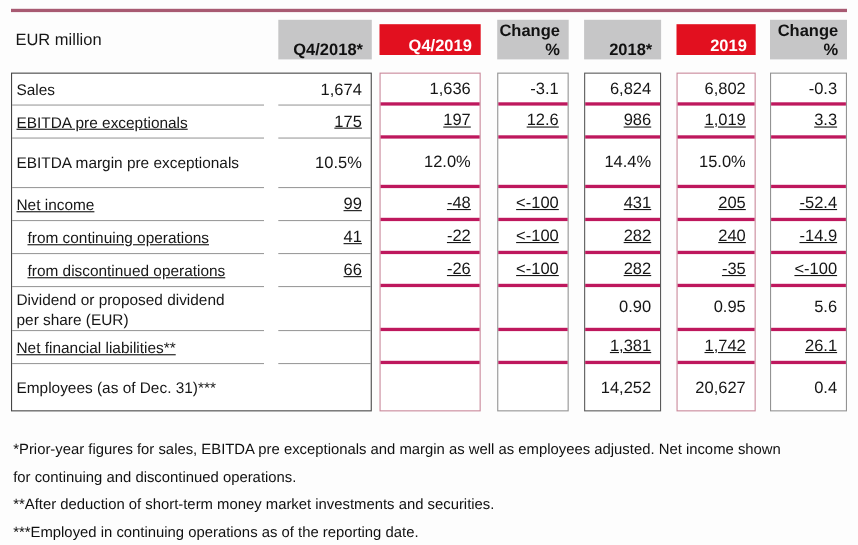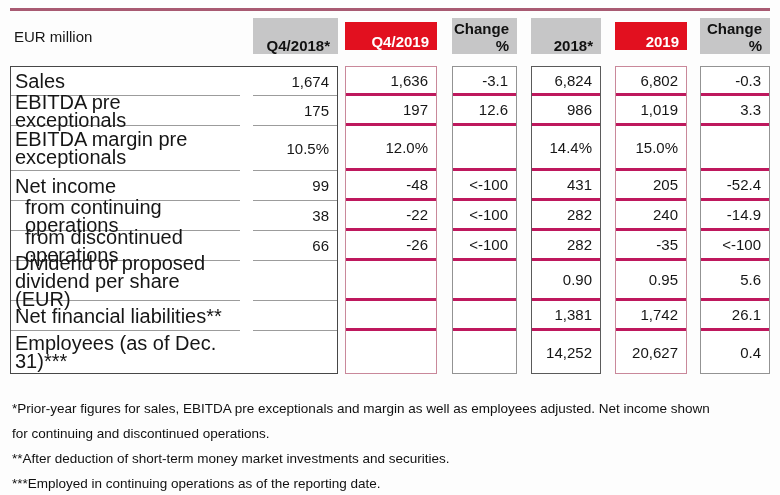--- a/index.html
+++ b/index.html
@@ -34,30 +34,30 @@
 
   
   .body-row { display: flex; margin-top: 11px; align-items: flex-start; }
   .box { border: 1px solid #8f8f8f; background: #ffffff; }
   .box.b-dark { border-color: #474747; }
   .box.b-dark2 { border-color: #5a5a5a; }
   .box.b-pink { border-color: #c9889a; }
   .box.b-gray { border-color: #939393; }
   .box1 { width: 328px; }
 
-  .h29 { height: 29px; } .h30 { height: 30px; } .h45 { height: 45px; }
+  .h29 { height: 29px; } .h30 { height: 30px; text-decoration: underline; } .h45 { height: 45px; }
   .h40 { height: 40px; } .h42 { height: 42px; }
 
   
   .brow { display: flex; }
   .brow .lbl {
     flex: 1; margin-right: 13px; padding-left: 4px;
     display: flex; align-items: center;
     border-bottom: 1px solid #9c9c9c;
-    font-size: 20px; line-height: 18px;
+    font-size: 14px; line-height: 18px;
   }
   .brow .lbl span { max-width: 212px; }
   .brow.indent .lbl { padding-left: 14px; }
   .brow .val {
     width: 84px; padding-right: 8px;
     display: flex; align-items: center; justify-content: flex-end;
     border-bottom: 1px solid #9c9c9c; font-size: 15px;
   }
   .brow:last-child .lbl, .brow:last-child .val { border-bottom: none; }
 
@@ -134,21 +134,21 @@
       <div class="brow h30">
         <div class="lbl">
             <span>Net income</span>
           </div>
         <div class="val">99</div>
       </div>
       <div class="brow indent h30">
         <div class="lbl">
             <span>from continuing operations</span>
           </div>
-        <div class="val">38</div>
+        <div class="val">41</div>
       </div>
       <div class="brow indent h30">
         <div class="lbl">
             <span>from discontinued operations</span>
           </div>
         <div class="val">66</div>
       </div>
       <div class="brow h40">
         <div class="lbl">
             <span>Dividend or proposed dividend per share  (EUR)</span>

